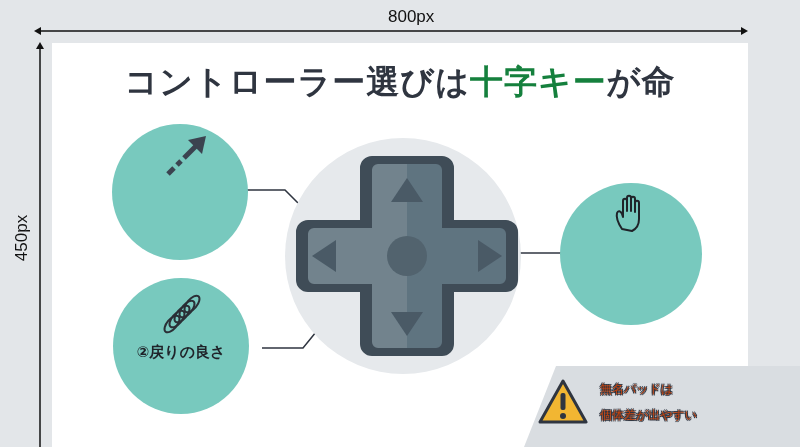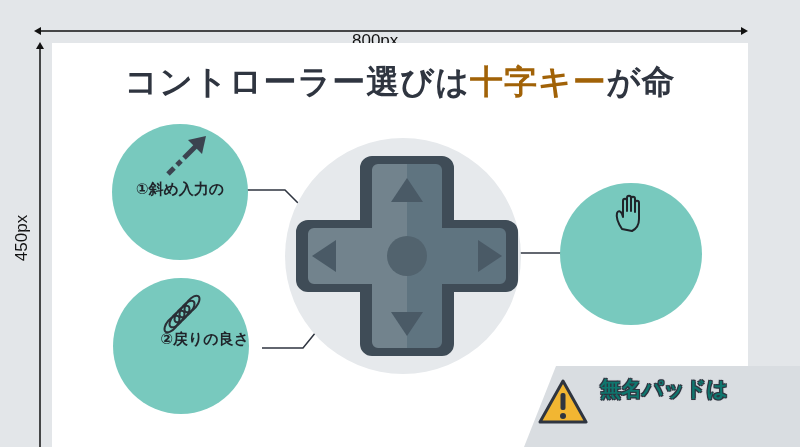--- a/index.html
+++ b/index.html
@@ -1,37 +1,37 @@
 <!DOCTYPE html>
 <html><head>
 <meta charset="utf-8">
 <style>
   html,body{margin:0;padding:0;}
   body{width:800px;height:447px;background:#e3e6e9;position:relative;overflow:hidden;font-family:"DejaVu Sans","Liberation Sans",sans-serif;}
   .dim-label{position:absolute;font-family:"Liberation Sans","DejaVu Sans",sans-serif;color:#111;font-size:17px;}
   .card{position:absolute;left:52px;top:43px;width:696px;height:404px;background:#ffffff;}
   .title{position:absolute;left:0;top:60px;width:800px;text-align:center;font-size:33px;font-weight:bold;color:#2f3540;letter-spacing:1px;}
-  .title .accent{color:#a16207;}
+  .title .accent{color:#15803d;}
   .bubble{position:absolute;border-radius:50%;background:#78c9be;}
   .btext{position:absolute;width:100%;text-align:center;font-weight:bold;color:#1f2329;font-size:15px;line-height:22px;}
   .line{position:absolute;}
   .warn{position:absolute;left:524px;top:366px;width:276px;height:81px;}
-  .warn-text{position:absolute;left:600px;top:376px;font-size:21px;font-weight:bold;color:#0f766e;line-height:26px;
+  .warn-text{position:absolute;left:600px;top:376px;font-size:12px;font-weight:normal;color:#c2410c;line-height:26px;
     text-shadow:-1px -1px 0 #2f3540,1px -1px 0 #2f3540,-1px 1px 0 #2f3540,1px 1px 0 #2f3540,0 0 2px #2f3540;}
 </style>
 </head>
 <body>
 
 <div>
   <svg style="position:absolute;left:0;top:0" width="800" height="50">
     <line x1="36" y1="31" x2="746" y2="31" stroke="#111" stroke-width="1.5"></line>
     <polygon points="34,31 41,27 41,35" fill="#111"></polygon>
     <polygon points="748,31 741,27 741,35" fill="#111"></polygon>
   </svg>
-  <div class="dim-label" style="left:352px;top:7px;margin-top:24px;">800px</div>
+  <div class="dim-label" style="left:388px;top:7px;">800px</div>
 </div>
 <div>
   <svg style="position:absolute;left:0;top:40px" width="50" height="407">
     <line x1="40" y1="4" x2="40" y2="407" stroke="#111" stroke-width="1.5"></line>
     <polygon points="40,2 36,9 44,9" fill="#111"></polygon>
   </svg>
   <div class="dim-label" style="left:-8px;top:228px;transform:rotate(-90deg);transform-origin:center;width:60px;text-align:center;">450px</div>
 </div>
 
 <div class="card"></div>
@@ -47,35 +47,34 @@
 </svg>
 
 <div class="bubble" style="left:112px;top:124px;width:136px;height:136px;">
   <svg style="position:absolute;left:52px;top:8px" width="50" height="46" viewBox="0 0 50 46">
     <line x1="4" y1="42" x2="10" y2="36" stroke="#3b4350" stroke-width="5"></line>
     <line x1="13" y1="33" x2="17" y2="29" stroke="#3b4350" stroke-width="5"></line>
     <line x1="20" y1="26" x2="34" y2="12" stroke="#3b4350" stroke-width="5"></line>
     <polygon points="42,4 24,8 38,22" fill="#3b4350"></polygon>
   </svg>
   <div class="btext" style="top:54px;">
-    <div>①斜め入力の</div>
   </div>
 </div>
 
 <div class="bubble" style="left:113px;top:278px;width:136px;height:136px;">
   <svg style="position:absolute;left:46px;top:14px" width="46" height="44" viewBox="0 0 46 44">
     <g fill="none" stroke="#2a2f36" stroke-width="2">
       <ellipse cx="13" cy="32" rx="5" ry="10" transform="rotate(40 13 32)"></ellipse>
       <ellipse cx="18" cy="27" rx="5" ry="10" transform="rotate(40 18 27)"></ellipse>
       <ellipse cx="23" cy="22" rx="5" ry="10" transform="rotate(40 23 22)"></ellipse>
       <ellipse cx="28" cy="17" rx="5" ry="10" transform="rotate(40 28 17)"></ellipse>
       <ellipse cx="33" cy="12" rx="5" ry="10" transform="rotate(40 33 12)"></ellipse>
     </g>
   </svg>
-  <div class="btext" style="top:50px;text-align:right;">②戻りの良さ</div>
+  <div class="btext" style="top:63px;">②戻りの良さ</div>
 </div>
 
 <div style="position:absolute;left:285px;top:138px;width:236px;height:236px;border-radius:50%;background:#e6e9ec;"></div>
 <svg style="position:absolute;left:290px;top:150px" width="230" height="218" viewBox="0 0 230 218">
   <defs>
     <linearGradient id="dg" x1="0" x2="1" y1="0" y2="0">
       <stop offset="0.5" stop-color="#72838d"></stop>
       <stop offset="0.5" stop-color="#5f7480"></stop>
     </linearGradient>
   </defs>
@@ -97,13 +96,14 @@
 <svg class="warn" width="276" height="81" viewBox="0 0 276 81">
   <polygon points="32,0 276,0 276,81 0,81" fill="#d9dde1"></polygon>
 </svg>
 <svg style="position:absolute;left:538px;top:379px" width="50" height="46" viewBox="0 0 50 46">
   <polygon points="25,2 48,43 2,43" fill="#f2b632" stroke="#2f3540" stroke-width="3" stroke-linejoin="round"></polygon>
   <rect x="22.5" y="14" width="5" height="17" rx="2" fill="#2f3540"></rect>
   <circle cx="25" cy="37" r="3" fill="#2f3540"></circle>
 </svg>
 <div class="warn-text">
   <div>無名パッドは</div>
+  <div>個体差が出やすい</div>
 </div>
 
 </body></html>

